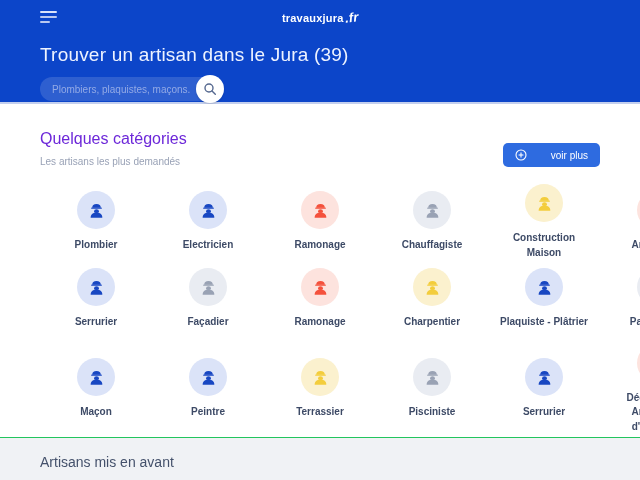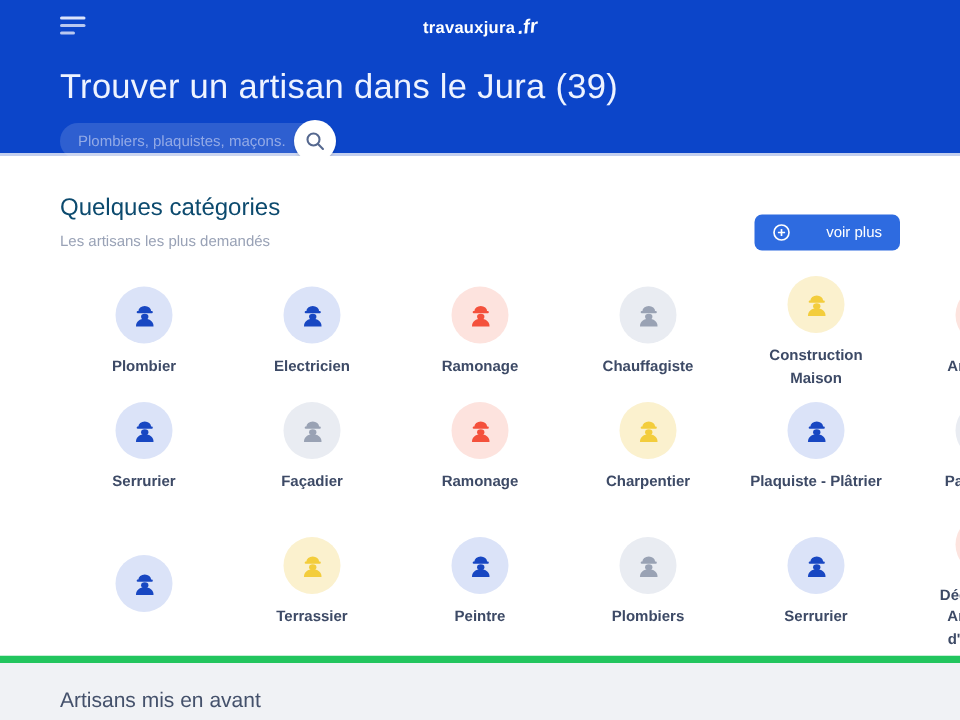--- a/index.html
+++ b/index.html
@@ -30,21 +30,21 @@
   .logo {
     position:absolute; left:50%; top:2px; transform:translateX(-50%);
     color:#ffffff; font-size:11px; font-weight:bold; letter-spacing:0.2px;
     white-space:nowrap;
   }
   .logo .suffix {
     display:inline-block; font-style:italic; font-size:13px;
     transform:rotate(-6deg); margin-left:1px;
   }
   .hero-title {
-    color:#eef3ff; font-size:23px; font-weight:400;
+    color:#eef3ff; font-size:19px; font-weight:400;
     margin-top:12px; letter-spacing:0.2px;
   }
   .searchbox {
     position:relative; margin-top:11px;
     width:182px; height:24px;
   }
   .search-input {
     width:100%; height:100%;
     background:rgba(255,255,255,0.14);
     border:none; outline:none; border-radius:12px;
@@ -62,21 +62,21 @@
   }
 
   
   .categories {
     flex:1 1 auto;
     padding:26px 40px 0 40px;
     position:relative;
     overflow:hidden;
     background:#ffffff;
   }
-  .cat-title { font-size:16px; font-weight:400; color:#0c4a6e; }
+  .cat-title { font-size:16px; font-weight:400; color:#6d28d9; }
   .cat-sub { font-size:10px; color:#99a2b6; margin-top:8px; }
   .voirplus {
     position:absolute; right:40px; top:39px;
     background:#2e6be0; color:#ffffff; border:none; cursor:pointer;
     font-size:10px; font-family:"Liberation Sans", sans-serif;
     padding:6px 12px; border-radius:5px;
     display:flex; align-items:center; gap:24px;
   }
   .grid {
     margin-top:18px;
@@ -97,21 +97,21 @@
   .cat-label {
     display:block; width:112px; margin-top:9px;
     text-align:center; font-size:10px; color:#3d4a66;
     line-height:1.45; white-space:pre-line;
   }
 
   
   .featured {
     flex:0 0 43px;
     background:#f0f2f5;
-    border-top:5px solid #22c55e;
+    border-top:1px solid #22c55e;
     padding:16px 40px 0 40px;
   }
   .featured-title { font-size:14px; font-weight:400; color:#44516b; }
 </style>
 </head>
 <body>
 
 <header class="hero">
   <div class="topbar">
     <div class="hamburger">
@@ -287,56 +287,57 @@
 
     <div class="cat">
       <span class="circle" style="background: rgb(219, 227, 248); color: rgb(24, 71, 194);">
         <svg width="19" height="19" viewBox="0 0 24 24" fill="currentColor">
           <path d="M6.6 8.4 a5.4 4.6 0 0 1 10.8 0 z"></path>
           <rect x="5.2" y="8.1" width="13.6" height="1.8" rx="0.9"></rect>
           <ellipse cx="12" cy="12.8" rx="3.1" ry="2.4"></ellipse>
           <path d="M4.6 21 c0 -4.2 3.4 -6.4 7.4 -6.4 s7.4 2.2 7.4 6.4 z"></path>
         </svg>
       </span>
+      <span class="cat-label">Maçon</span>
+    </div>
+
+    <div class="cat">
+      <span class="circle" style="background: rgb(219, 227, 248); color: rgb(24, 71, 194);">
+        <svg width="19" height="19" viewBox="0 0 24 24" fill="currentColor">
+          <path d="M6.6 8.4 a5.4 4.6 0 0 1 10.8 0 z"></path>
+          <rect x="5.2" y="8.1" width="13.6" height="1.8" rx="0.9"></rect>
+          <ellipse cx="12" cy="12.8" rx="3.1" ry="2.4"></ellipse>
+          <path d="M4.6 21 c0 -4.2 3.4 -6.4 7.4 -6.4 s7.4 2.2 7.4 6.4 z"></path>
+        </svg>
+      </span>
+      <span class="cat-label">Peintre</span>
     </div>
 
     <div class="cat">
       <span class="circle" style="background: rgb(251, 241, 206); color: rgb(243, 205, 60);">
         <svg width="19" height="19" viewBox="0 0 24 24" fill="currentColor">
           <path d="M6.6 8.4 a5.4 4.6 0 0 1 10.8 0 z"></path>
           <rect x="5.2" y="8.1" width="13.6" height="1.8" rx="0.9"></rect>
           <ellipse cx="12" cy="12.8" rx="3.1" ry="2.4"></ellipse>
           <path d="M4.6 21 c0 -4.2 3.4 -6.4 7.4 -6.4 s7.4 2.2 7.4 6.4 z"></path>
         </svg>
       </span>
       <span class="cat-label">Terrassier</span>
     </div>
 
     <div class="cat">
-      <span class="circle" style="background: rgb(219, 227, 248); color: rgb(24, 71, 194);">
-        <svg width="19" height="19" viewBox="0 0 24 24" fill="currentColor">
-          <path d="M6.6 8.4 a5.4 4.6 0 0 1 10.8 0 z"></path>
-          <rect x="5.2" y="8.1" width="13.6" height="1.8" rx="0.9"></rect>
-          <ellipse cx="12" cy="12.8" rx="3.1" ry="2.4"></ellipse>
-          <path d="M4.6 21 c0 -4.2 3.4 -6.4 7.4 -6.4 s7.4 2.2 7.4 6.4 z"></path>
-        </svg>
-      </span>
-      <span class="cat-label">Peintre</span>
-    </div>
-
-    <div class="cat">
       <span class="circle" style="background: rgb(233, 236, 242); color: rgb(153, 162, 180);">
         <svg width="19" height="19" viewBox="0 0 24 24" fill="currentColor">
           <path d="M6.6 8.4 a5.4 4.6 0 0 1 10.8 0 z"></path>
           <rect x="5.2" y="8.1" width="13.6" height="1.8" rx="0.9"></rect>
           <ellipse cx="12" cy="12.8" rx="3.1" ry="2.4"></ellipse>
           <path d="M4.6 21 c0 -4.2 3.4 -6.4 7.4 -6.4 s7.4 2.2 7.4 6.4 z"></path>
         </svg>
       </span>
-      <span class="cat-label">Plombiers</span>
+      <span class="cat-label">Pisciniste</span>
     </div>
 
     <div class="cat">
       <span class="circle" style="background: rgb(219, 227, 248); color: rgb(24, 71, 194);">
         <svg width="19" height="19" viewBox="0 0 24 24" fill="currentColor">
           <path d="M6.6 8.4 a5.4 4.6 0 0 1 10.8 0 z"></path>
           <rect x="5.2" y="8.1" width="13.6" height="1.8" rx="0.9"></rect>
           <ellipse cx="12" cy="12.8" rx="3.1" ry="2.4"></ellipse>
           <path d="M4.6 21 c0 -4.2 3.4 -6.4 7.4 -6.4 s7.4 2.2 7.4 6.4 z"></path>
         </svg>

